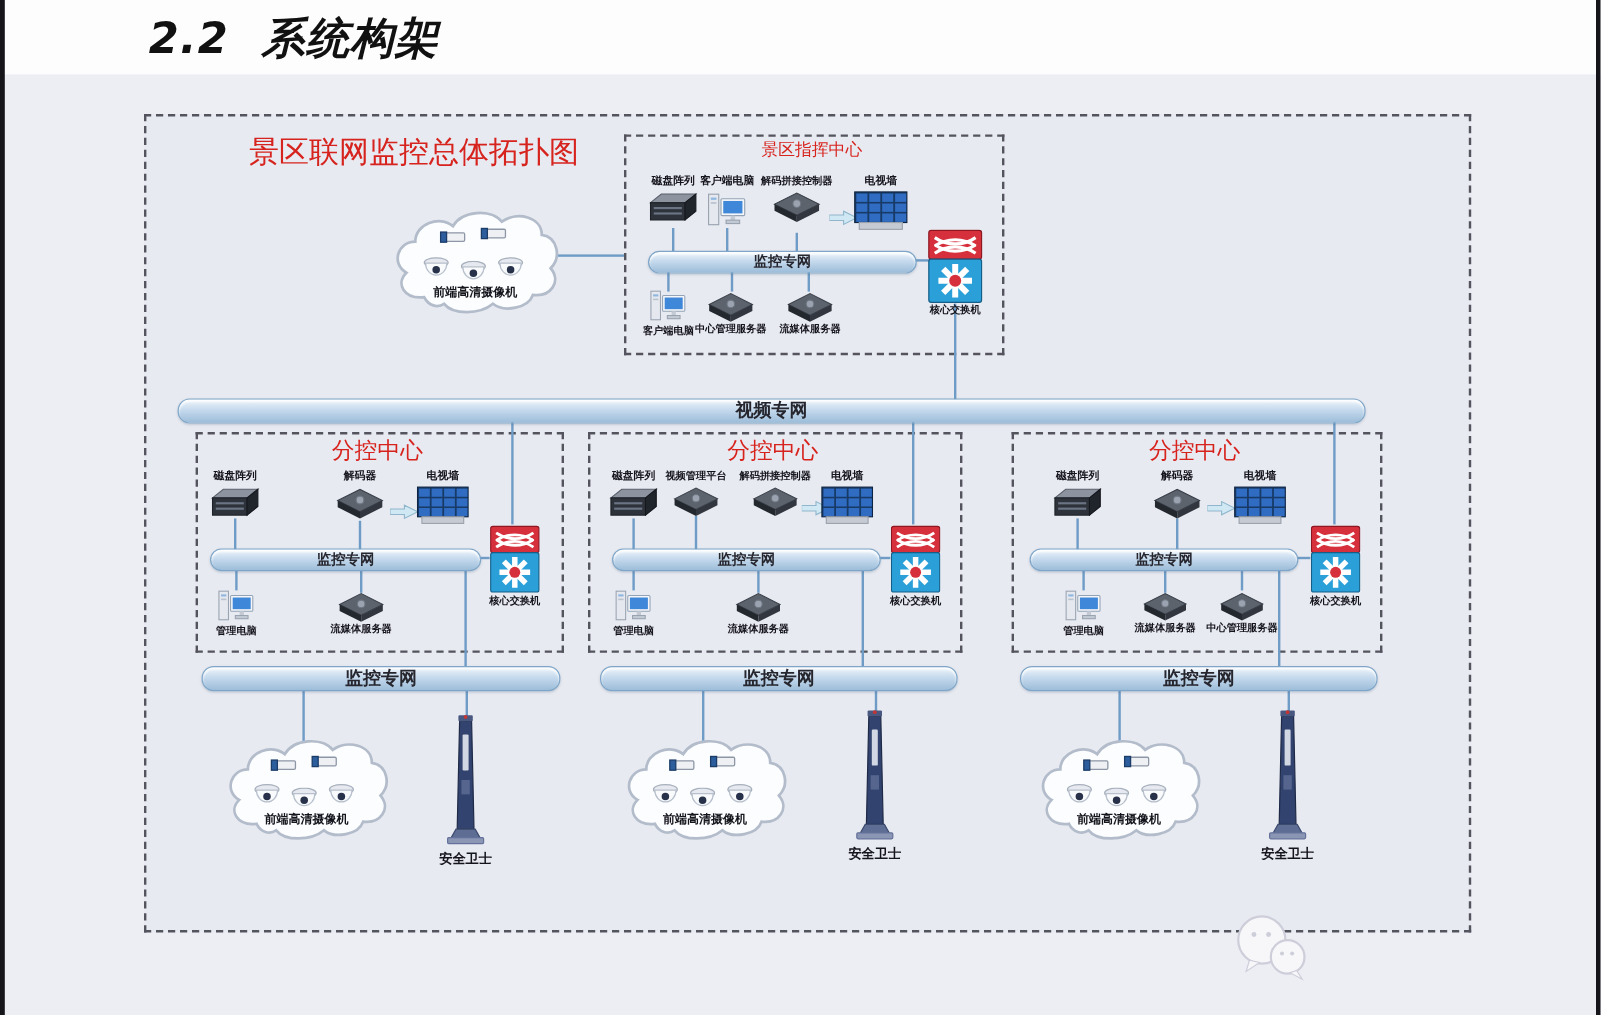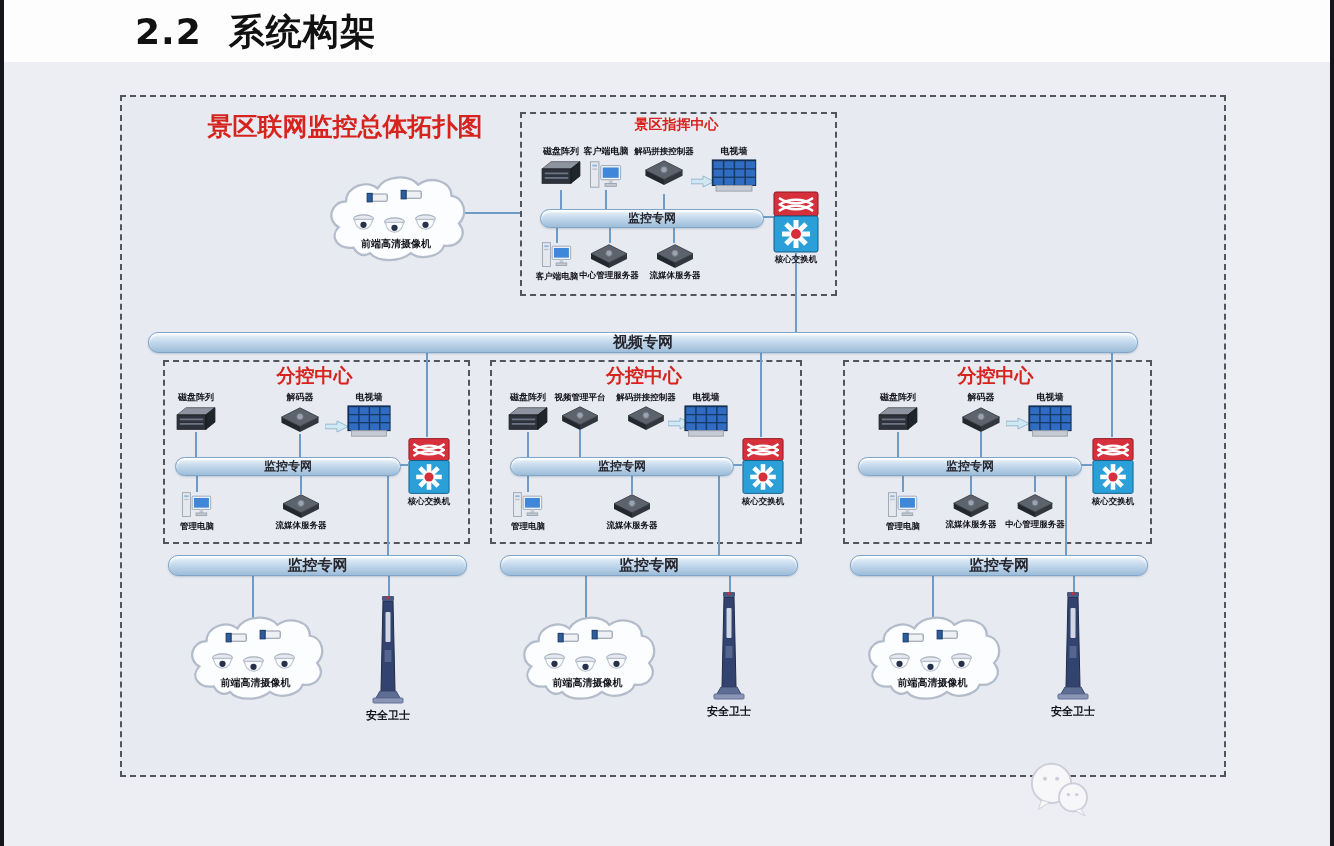--- a/index.html
+++ b/index.html
@@ -1,24 +1,24 @@
 <!DOCTYPE html>
 <html><head>
 <meta charset="utf-8">
 <style>
   html,body{margin:0;padding:0;background:#fff;}
   #stage{position:relative;width:1334px;height:846px;overflow:hidden;background:#fdfdfe;
          font-family:"DejaVu Sans","Liberation Sans",sans-serif;}
   .bgpanel{position:absolute;left:0;top:62px;width:1334px;height:784px;background:#edeef4;z-index:0;}
   .edge{position:absolute;top:0;width:4px;height:846px;background:#15151a;z-index:9;}
-  .heading{position:absolute;left:135px;top:8px;font-size:36px;font-weight:800;color:#111;
-           letter-spacing:1px;white-space:pre;z-index:5;}
+  .heading{position:absolute;left:124px;top:8px;font-size:36px;font-weight:800;color:#111;
+           letter-spacing:1px;white-space:pre;z-index:5;font-style:italic;}
   .dashed{position:absolute;border:2px dashed #54545f;z-index:1;}
   .outerbox{background:#e8eaf1;}
-  .rtitle{position:absolute;color:#d7231d;font-weight:bold;text-align:center;z-index:4;white-space:nowrap;}
+  .rtitle{position:absolute;color:#d7231d;font-weight:normal;text-align:center;z-index:4;white-space:nowrap;}
   .bus{position:absolute;height:19px;border:1px solid #7fa6c8;border-radius:10px;z-index:2;
        background:linear-gradient(180deg,#eef5fb 0%,#c3d8ec 48%,#9dbdd9 100%);
        box-shadow:inset 0 2px 2px rgba(255,255,255,.9), 0 1px 2px rgba(60,90,120,.25);
        display:flex;align-items:center;justify-content:center;
        font-weight:bold;color:#26262e;}
   .bus.big{font-size:15px;}
   .bus.small{font-size:12px;height:17px;}
   .vl,.hl{position:absolute;background:#6f9cc6;z-index:1;}
   .vl{width:2px;}.hl{height:2px;}
   .dev{position:absolute;display:flex;flex-direction:column;align-items:center;gap:2px;z-index:3;}

